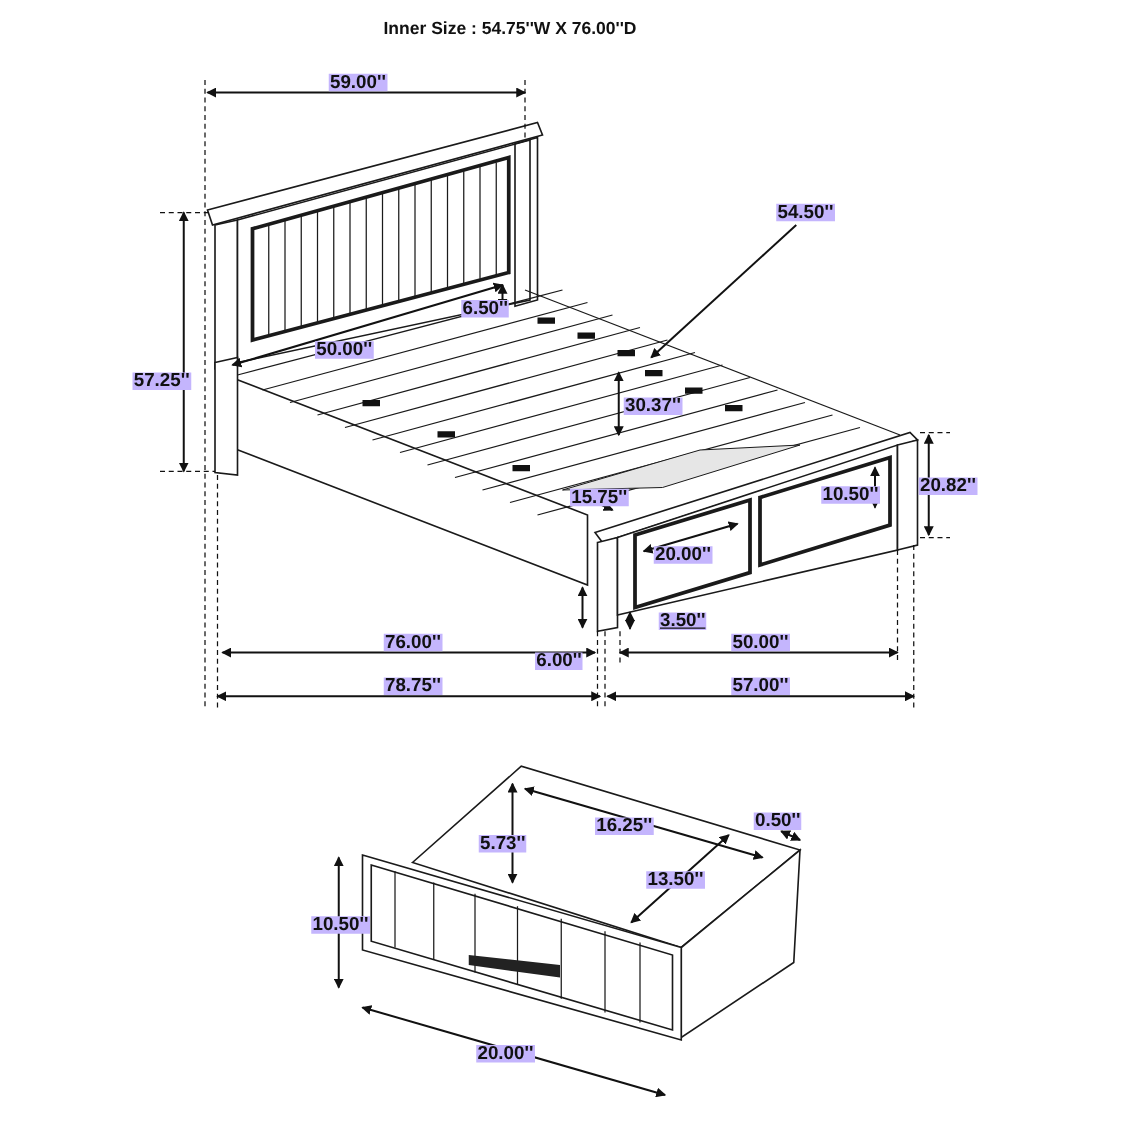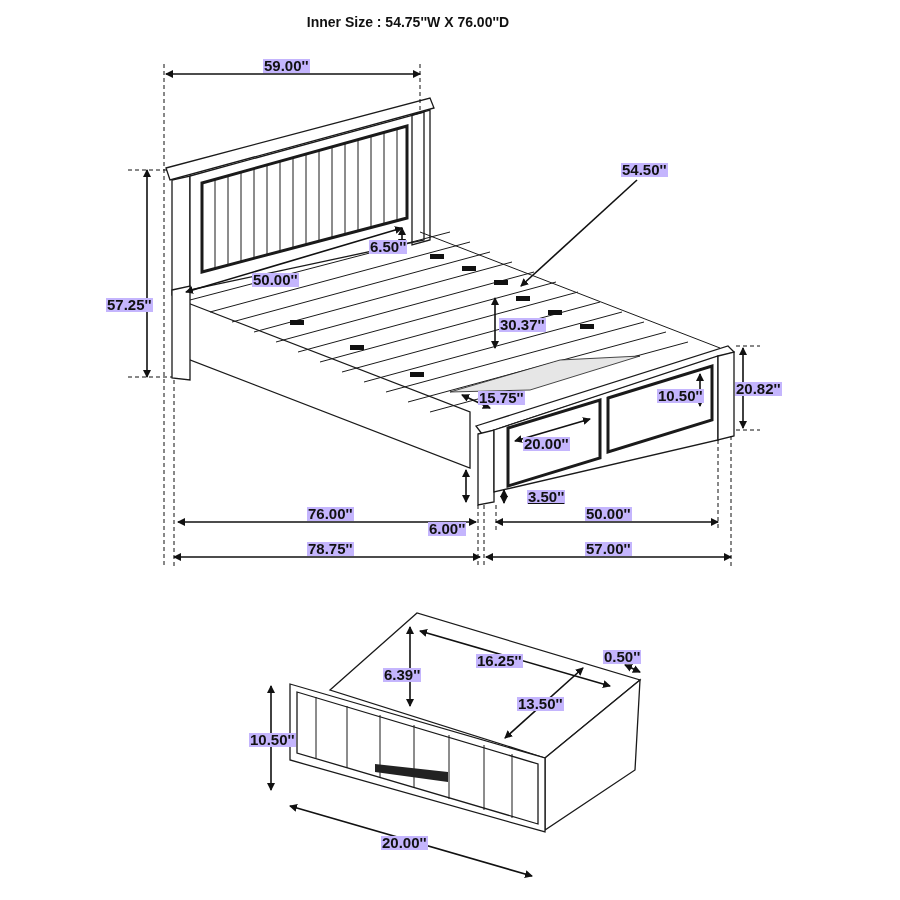--- a/index.html
+++ b/index.html
@@ -140,29 +140,29 @@
     <line x1="731" y1="436" x2="731" y2="568"></line>
   </g>
 </svg>
 
 <span class="lbl" style="left:263px;top:59px;">59.00''</span>
 <span class="lbl" style="left:106px;top:267px;margin-top:31px;">57.25''</span>
 <span class="lbl" style="left:252px;top:273px;">50.00''</span>
 <span class="lbl" style="left:369px;top:240px;">6.50''</span>
 <span class="lbl" style="left:621px;top:163px;">54.50''</span>
 <span class="lbl" style="left:499px;top:318px;">30.37''</span>
-<span class="lbl" style="left:478px;top:391px;text-align:center;">15.75''</span>
+<span class="lbl" style="left:456px;top:391px;text-align:center;">15.75''</span>
 <span class="lbl" style="left:523px;top:437px;">20.00''</span>
 <span class="lbl" style="left:657px;top:389px;">10.50''</span>
 <span class="lbl" style="left:735px;top:382px;">20.82''</span>
 <span class="lbl" style="left:428px;top:482px;margin-top:40px;">6.00''</span>
 <span class="lbl" style="left:527px;top:490px;text-decoration:underline;">3.50''</span>
 <span class="lbl" style="left:307px;top:507px;">76.00''</span>
 <span class="lbl" style="left:585px;top:507px;">50.00''</span>
 <span class="lbl" style="left:307px;top:542px;">78.75''</span>
 <span class="lbl" style="left:585px;top:542px;">57.00''</span>
 
 <span class="lbl" style="left:249px;top:733px;">10.50''</span>
-<span class="lbl" style="left:383px;top:668px;">6.39''</span>
+<span class="lbl" style="left:383px;top:668px;">5.73''</span>
 <span class="lbl" style="left:476px;top:654px;">16.25''</span>
 <span class="lbl" style="left:517px;top:697px;">13.50''</span>
 <span class="lbl" style="left:603px;top:650px;">0.50''</span>
 <span class="lbl" style="left:381px;top:836px;">20.00''</span>
 
 </body></html>

